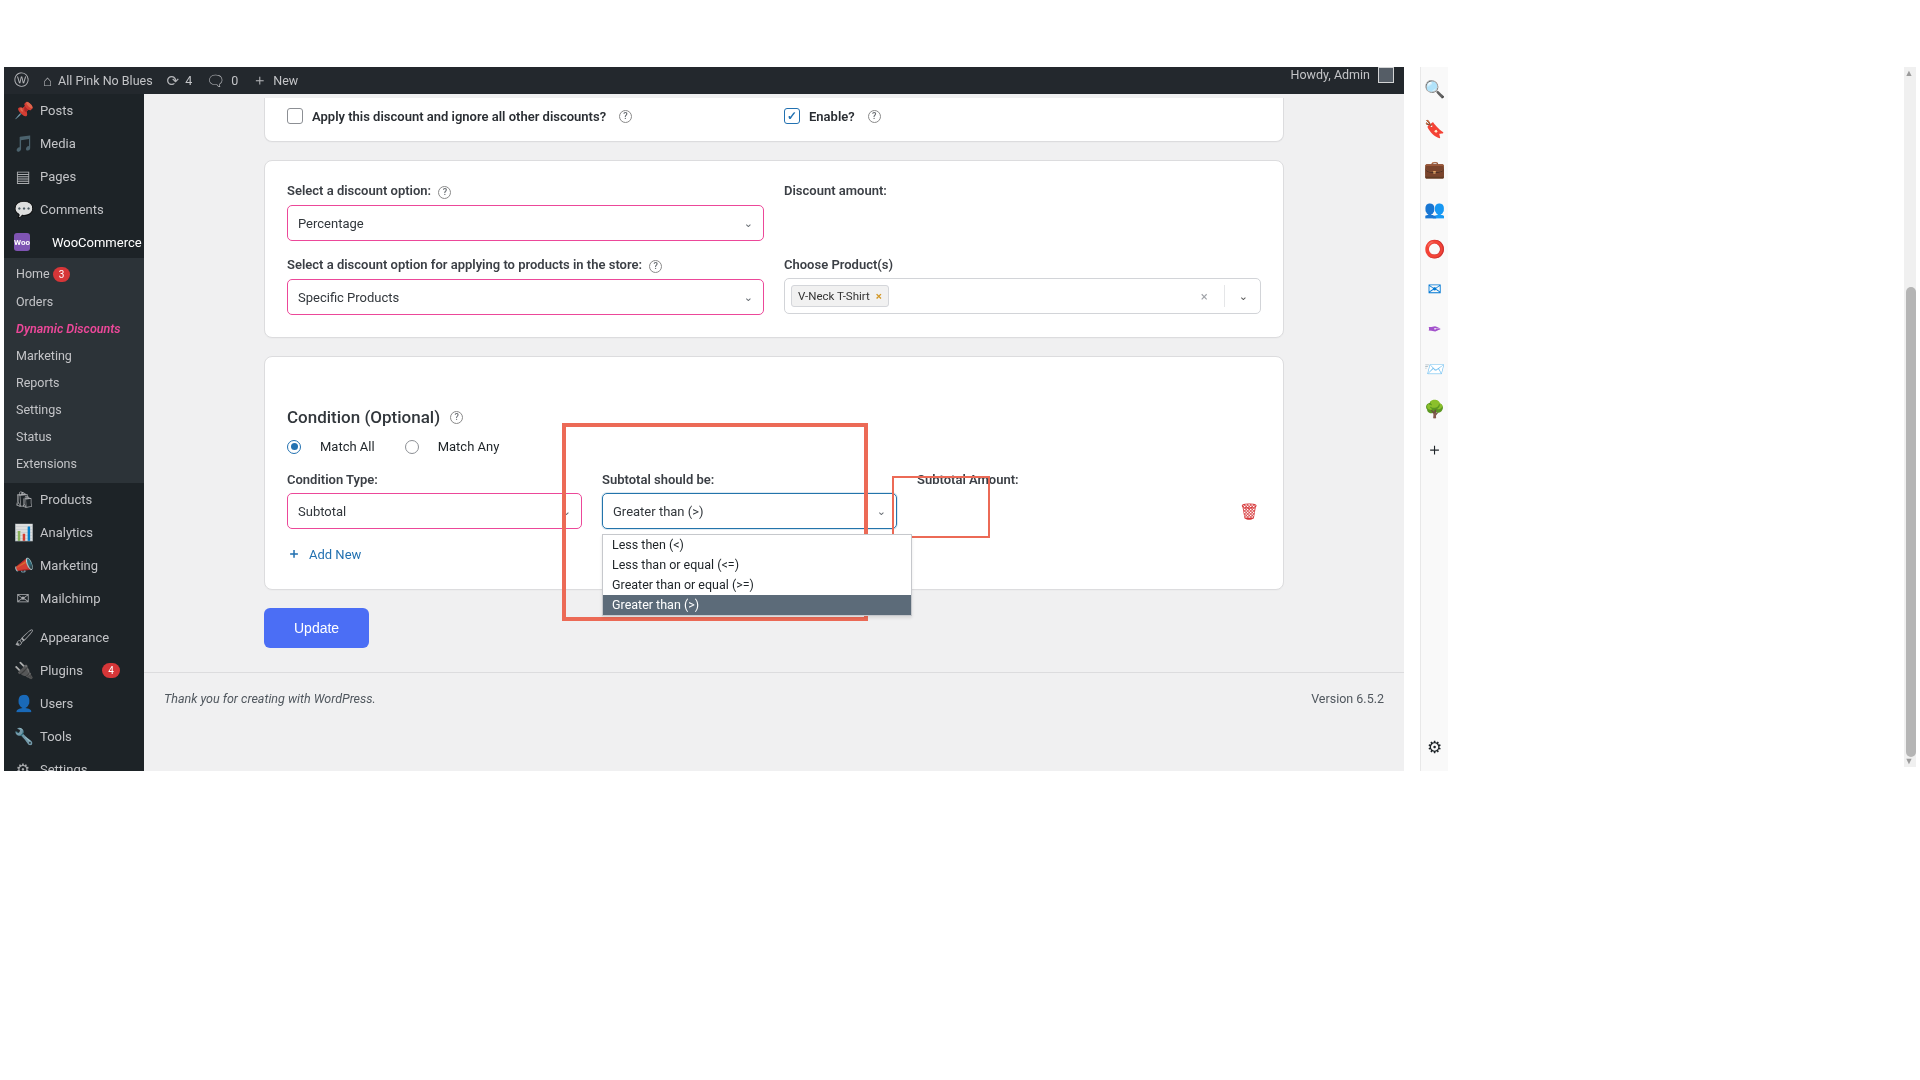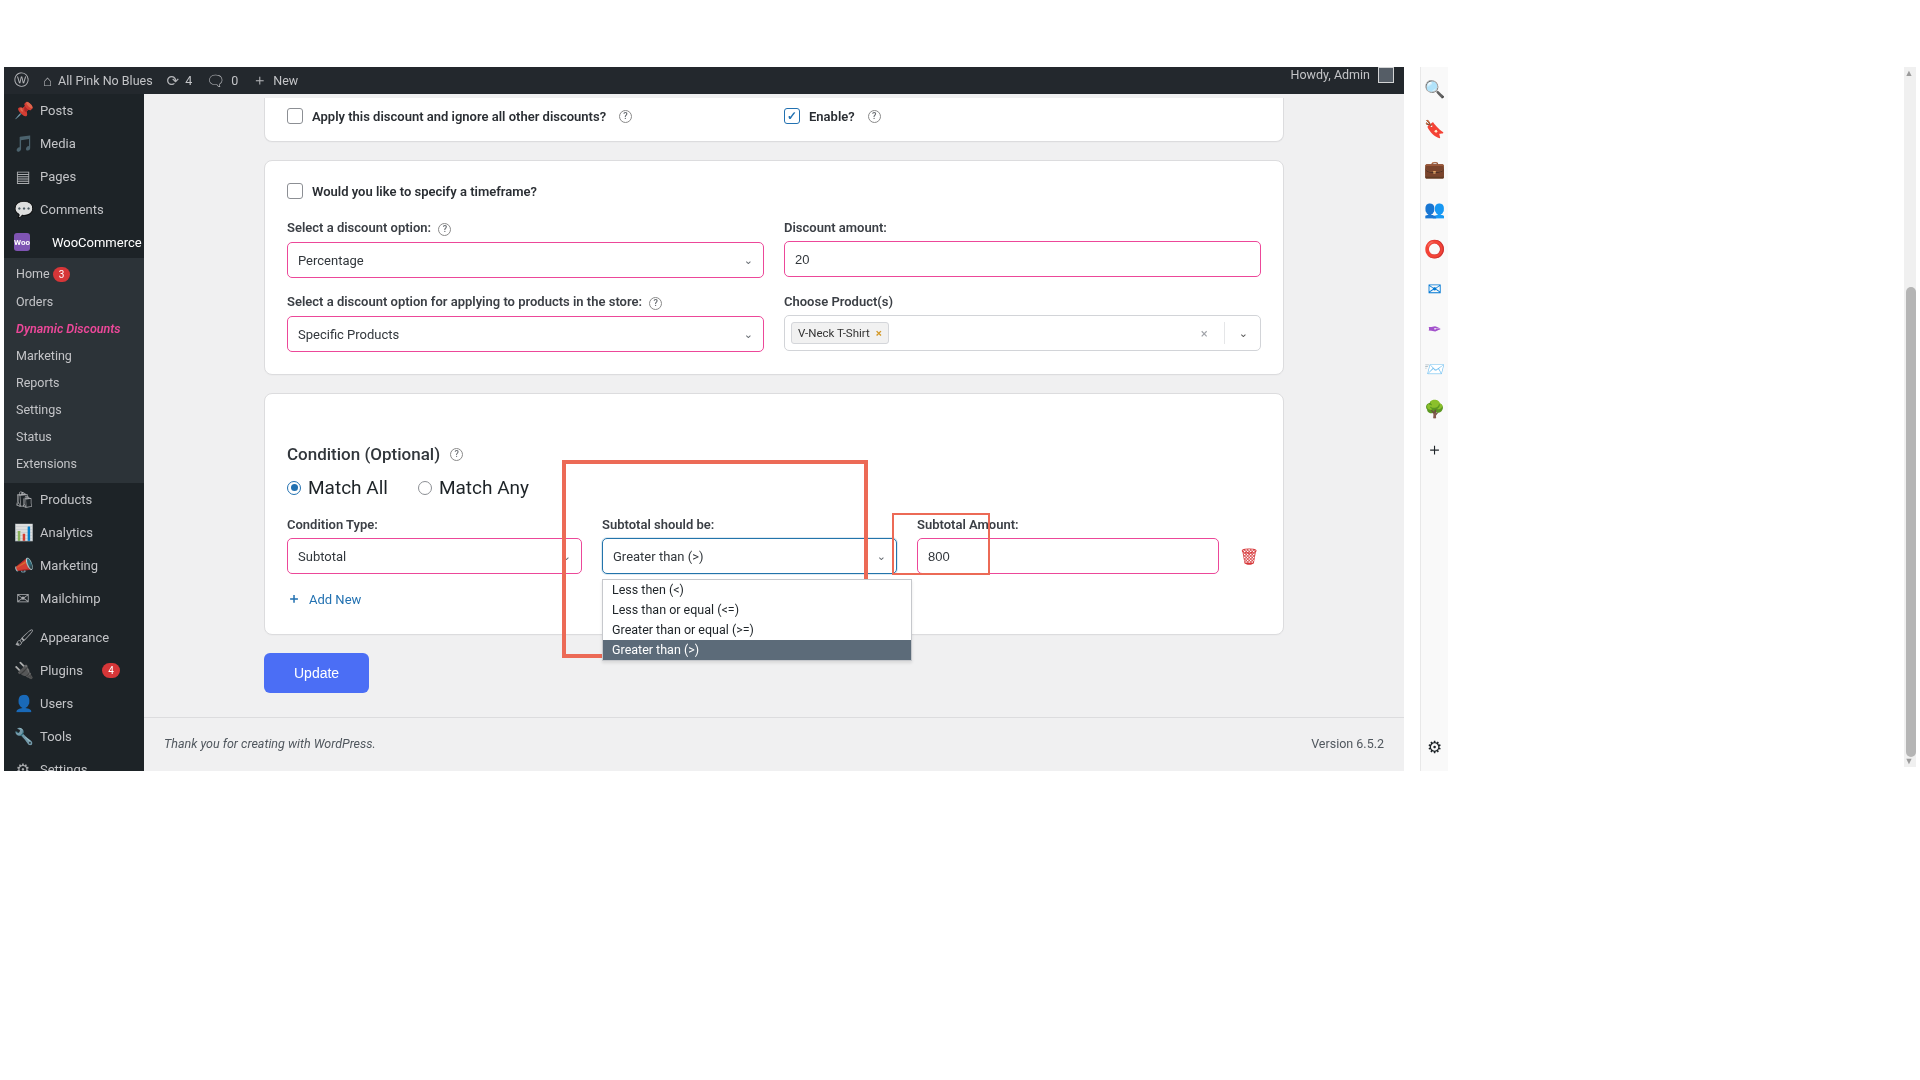--- a/index.html
+++ b/index.html
@@ -59,21 +59,21 @@
     .tagbox { width: 100%; min-height: 36px; border: 1px solid #d2d4d8; border-radius: 5px; background: #fff; padding: 4px 6px; display: flex; align-items: center; gap: 8px; }
     .tag { background: #f1f1f1; border: 1px solid #d4d6da; border-radius: 3px; font-size: 11.5px; padding: 3px 6px; display: inline-flex; align-items: center; gap: 6px; color: #333; }
     .tag .x { color: #d39827; font-weight: bold; cursor: pointer; }
     .tagbox .clearx { margin-left: auto; color: #a0a3a8; padding: 0 8px; cursor: pointer; }
     .tagbox .divider { width: 1px; height: 22px; background: #e5e6e8; }
     .tagbox .dropchev { color: #555; padding: 0 6px; font-size: 11px; }
 
     .section-title { font-size: 17px; font-weight: 500; color: #32373c; margin-bottom: 12px; display: flex; align-items: center; gap: 6px; margin-top: 28px; }
 
     .radios { display: flex; gap: 30px; margin-bottom: 18px; }
-    .radio { display: inline-flex; align-items: center; gap: 7px; font-size: 19px; cursor: pointer; }
+    .radio { display: inline-flex; align-items: center; gap: 19px; font-size: 13px; cursor: pointer; }
     .radio .dot { width: 14px; height: 14px; border: 1px solid #8c8f94; border-radius: 50%; display: inline-flex; align-items: center; justify-content: center; }
     .radio.selected .dot { border-color: #2271b1; }
     .radio.selected .dot::before { content: ""; width: 7px; height: 7px; background: #2271b1; border-radius: 50%; }
 
     .cond-row { display: flex; gap: 20px; align-items: flex-start; }
     .cond-col1 { width: 295px; }
     .cond-col2 { width: 295px; position: relative; }
     .cond-col3 { width: 302px; }
     .trash { color: #d63638; font-size: 16px; cursor: pointer; margin-top: 30px; }
 
@@ -219,37 +219,30 @@
                   <span class="box"></span>
                   <span>Enable?</span>
                   <span class="info">?</span>
                 </label>
             </div>
           </div>
         </div>
 
         
         <div class="card">
-          <div style="margin-bottom:18px">
-            <label class="chk">
-                <span class="box"></span>
-                <span>Would you like to specify a timeframe?</span>
-              </label>
-          </div>
           <div class="row" style="margin-bottom:16px">
             <div class="col">
               <span class="flabel"><span>Select a discount option:</span> <span class="info">?</span></span>
               <div class="select">
                   <span>Percentage</span>
                   <span class="chev">⌄</span>
                 </div>
             </div>
             <div class="col">
               <span class="flabel">Discount amount:</span>
-              <input class="tinput" value="20" style="">
             </div>
           </div>
           <div class="row">
             <div class="col">
               <span class="flabel"><span>Select a discount option for applying to products in the store:</span> <span class="info">?</span></span>
               <div class="select">
                   <span>Specific Products</span>
                   <span class="chev">⌄</span>
                 </div>
             </div>
@@ -300,21 +293,20 @@
                 </div>
               <div class="dropdown">
                 <div class="opt">Less then (&lt;)</div>
                 <div class="opt">Less than or equal (&lt;=)</div>
                 <div class="opt">Greater than or equal (&gt;=)</div>
                 <div class="opt sel">Greater than (&gt;)</div>
               </div>
             </div>
             <div class="cond-col3">
               <span class="flabel">Subtotal Amount:</span>
-              <input class="tinput" value="800" style="">
             </div>
             <span class="trash">🗑</span>
           </div>
           <div class="add-new">
               <span class="plus">＋</span>
               <span>Add New</span>
             </div>
 
           
           <div class="hl1" style="left:297px;top:66px;width:306px;height:198px"></div>

